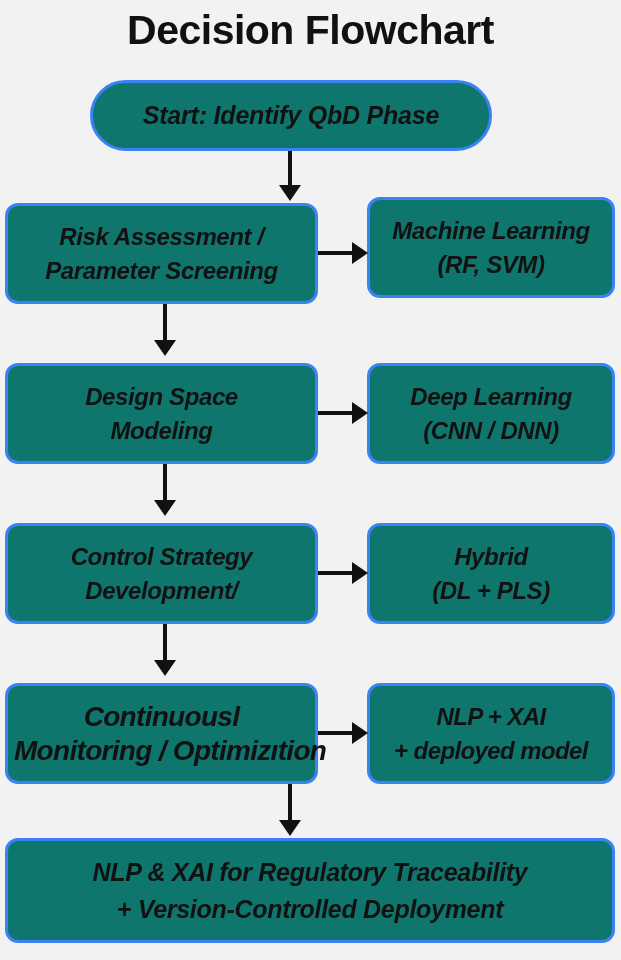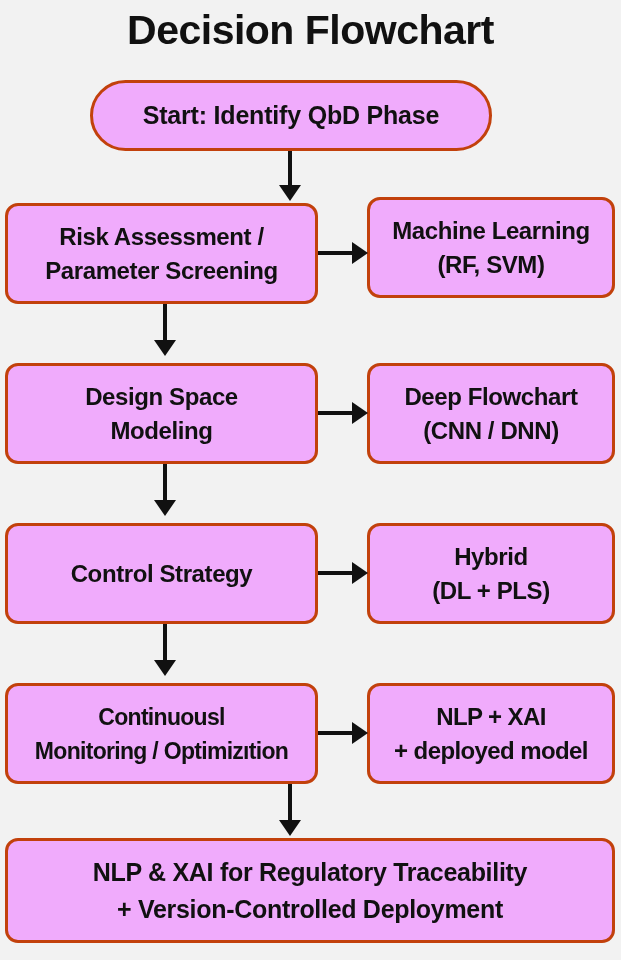--- a/index.html
+++ b/index.html
@@ -19,28 +19,29 @@
     font-size:41px;
     font-weight:700;
     letter-spacing:-0.5px;
     line-height:56px;
     color:#111;
   }
 
   .node{
     position:absolute;
     box-sizing:border-box;
-    background:#f0abfc;
-    border:3px solid #c2410c;
+    background:#0f766e;
+    border:3px solid #3b82f6;
     display:flex;
     align-items:center;
     justify-content:center;
     text-align:center;
     font-weight:700;
     color:#111;
+    font-style:italic;
   }
   .node .lines{
     display:block;
     width:100%;
     padding:0 6px;
     box-sizing:border-box;
   }
   .node .ln{display:block;white-space:nowrap;}
 
   
@@ -67,21 +68,21 @@
   
   .meth{
     left:367px;width:248px;height:101px;
     border-radius:13px;
     font-size:24px;
     letter-spacing:-0.4px;
   }
   .meth .ln{line-height:34px;}
 
   
-  .r4 .ln{font-size:23px;letter-spacing:-0.7px;}
+  .r4 .ln{font-size:28px;letter-spacing:-0.7px;}
   .m4 .ln{font-size:24px;letter-spacing:-0.6px;}
 
   
   .bottom{
     left:5px;top:838px;width:610px;height:105px;
     border-radius:13px;
     font-size:25px;
     letter-spacing:-0.3px;
   }
   .bottom .ln{line-height:37px;}
@@ -145,33 +146,34 @@
   <div class="arrow-down" style="left:154px;top:340px;"></div>
 
   <div class="node proc r2">
     <span class="lines">
       <span class="ln">Design Space</span>
       <span class="ln">Modeling</span>
     </span>
   </div>
   <div class="node meth m2" style="top:363px;">
     <span class="lines">
-      <span class="ln">Deep Flowchart</span>
+      <span class="ln">Deep Learning</span>
       <span class="ln">(CNN / DNN)</span>
     </span>
   </div>
   <div class="hline" style="left:318px;top:411px;width:36px;"></div>
   <div class="arrow-right" style="left:352px;top:402px;"></div>
 
   <div class="vline" style="left:163px;top:464px;height:36px;"></div>
   <div class="arrow-down" style="left:154px;top:500px;"></div>
 
   <div class="node proc r3">
     <span class="lines">
       <span class="ln">Control Strategy</span>
+      <span class="ln">Development/</span>
     </span>
   </div>
   <div class="node meth m3" style="top:523px;">
     <span class="lines">
       <span class="ln">Hybrid</span>
       <span class="ln">(DL + PLS)</span>
     </span>
   </div>
   <div class="hline" style="left:318px;top:571px;width:36px;"></div>
   <div class="arrow-right" style="left:352px;top:562px;"></div>

